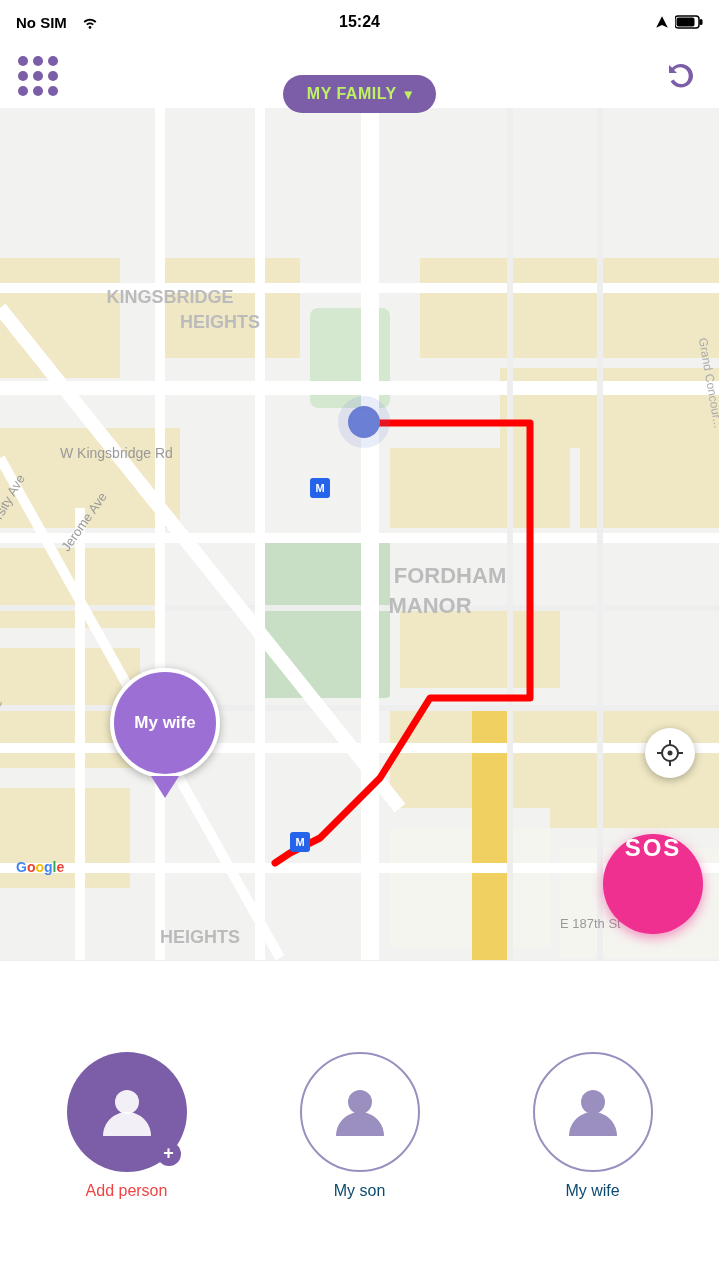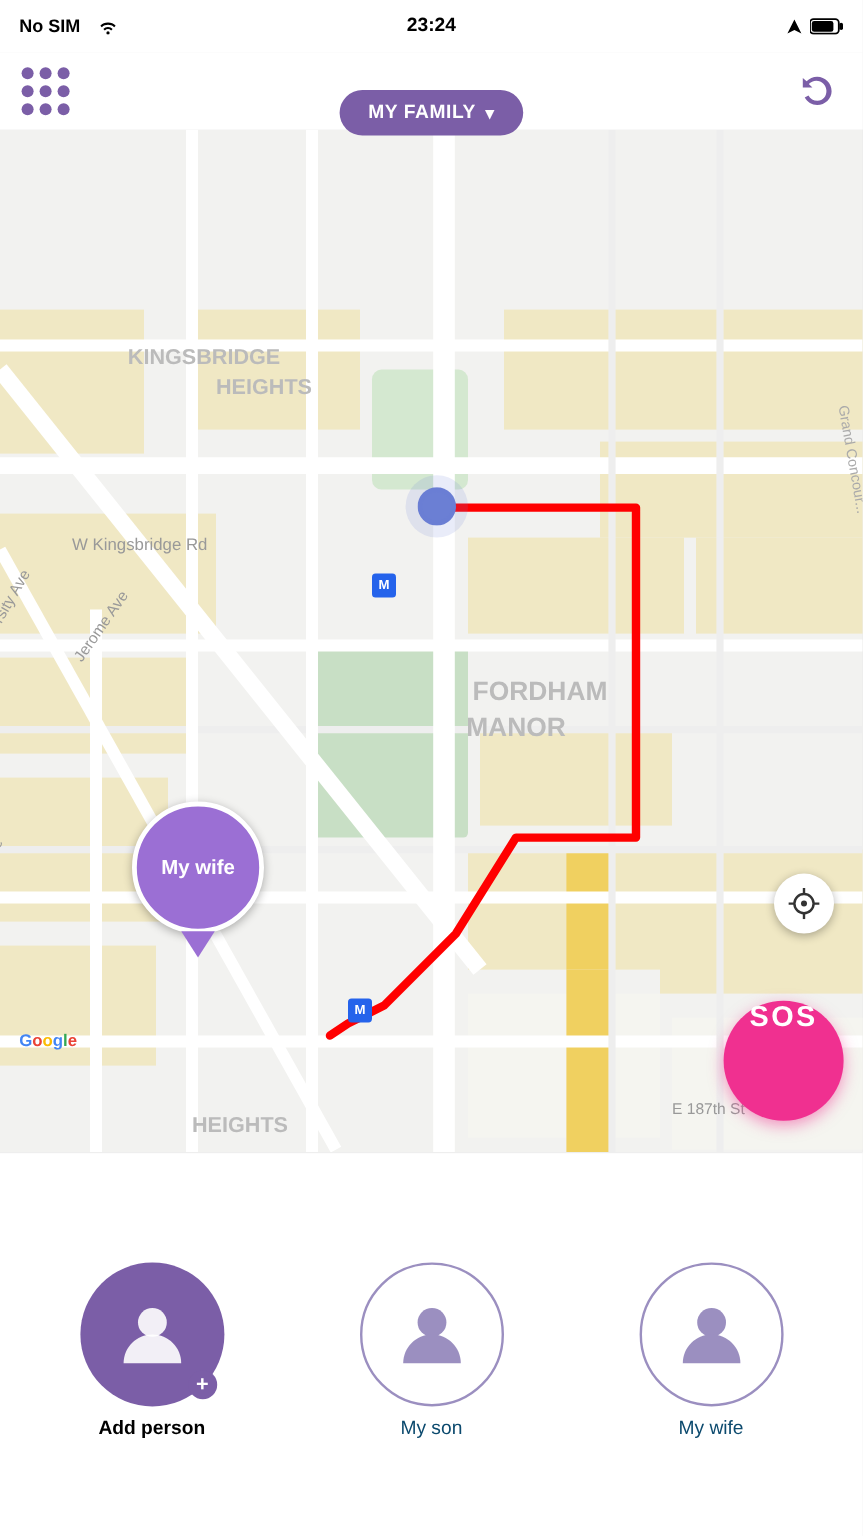--- a/index.html
+++ b/index.html
@@ -49,21 +49,21 @@
       grid-template-columns: repeat(3, 10px);
       gap: 5px;
     }
     .dot {
       width: 10px; height: 10px;
       border-radius: 50%;
       background: #7B5EA7;
     }
     .family-btn {
       background: #7B5EA7;
-      color: #ffffff;
+      color: #bef264;
       border: none;
       border-radius: 30px;
       padding: 10px 24px;
       font-size: 16px;
       font-weight: 700;
       display: flex;
       align-items: center;
       gap: 8px;
       cursor: pointer;
       letter-spacing: 0.5px;
@@ -259,38 +259,38 @@
       font-size: 18px;
       display: flex; align-items: center; justify-content: center;
       font-weight: 700;
     }
     .person-label {
       font-size: 16px;
       color: #0c4a6e;
       text-align: center;
     }
     .person-label.active-label {
-      color: #000000;
-      font-weight: 700;
+      color: #ef4444;
+      font-weight: 400;
     }
   </style>
 </head>
 <body>
 
 <div class="status-bar">
   <div class="status-left">
     <span>No SIM</span>
 
     <svg width="18" height="14" viewBox="0 0 20 14">
       <path d="M10 11.5a1.5 1.5 0 100 3 1.5 1.5 0 000-3z" fill="#000"></path>
       <path d="M10 7.5c-1.7 0-3.2.7-4.3 1.8l1.4 1.4c.8-.8 1.8-1.2 2.9-1.2s2.1.4 2.9 1.2l1.4-1.4C13.2 8.2 11.7 7.5 10 7.5z" fill="#000"></path>
       <path d="M10 3.5C7.2 3.5 4.7 4.6 2.9 6.4l1.4 1.4C5.9 6.2 7.8 5.5 10 5.5s4.1.7 5.7 2.3l1.4-1.4C15.3 4.6 12.8 3.5 10 3.5z" fill="#000"></path>
     </svg>
   </div>
-  <div class="status-time">23:24</div>
+  <div class="status-time">15:24</div>
   <div class="status-right">
 
     <svg width="14" height="14" viewBox="0 0 24 24">
       <path d="M12 2L2 22l10-5 10 5z" fill="#000"></path>
     </svg>
 
     <svg width="28" height="14" viewBox="0 0 28 14">
       <rect x="0" y="1" width="24" height="12" rx="3" ry="3" stroke="#000" stroke-width="1.5" fill="none"></rect>
       <rect x="1.5" y="2.5" width="18" height="9" rx="2" fill="#000"></rect>
       <rect x="24.5" y="4" width="3" height="6" rx="1.5" fill="#000"></rect>

